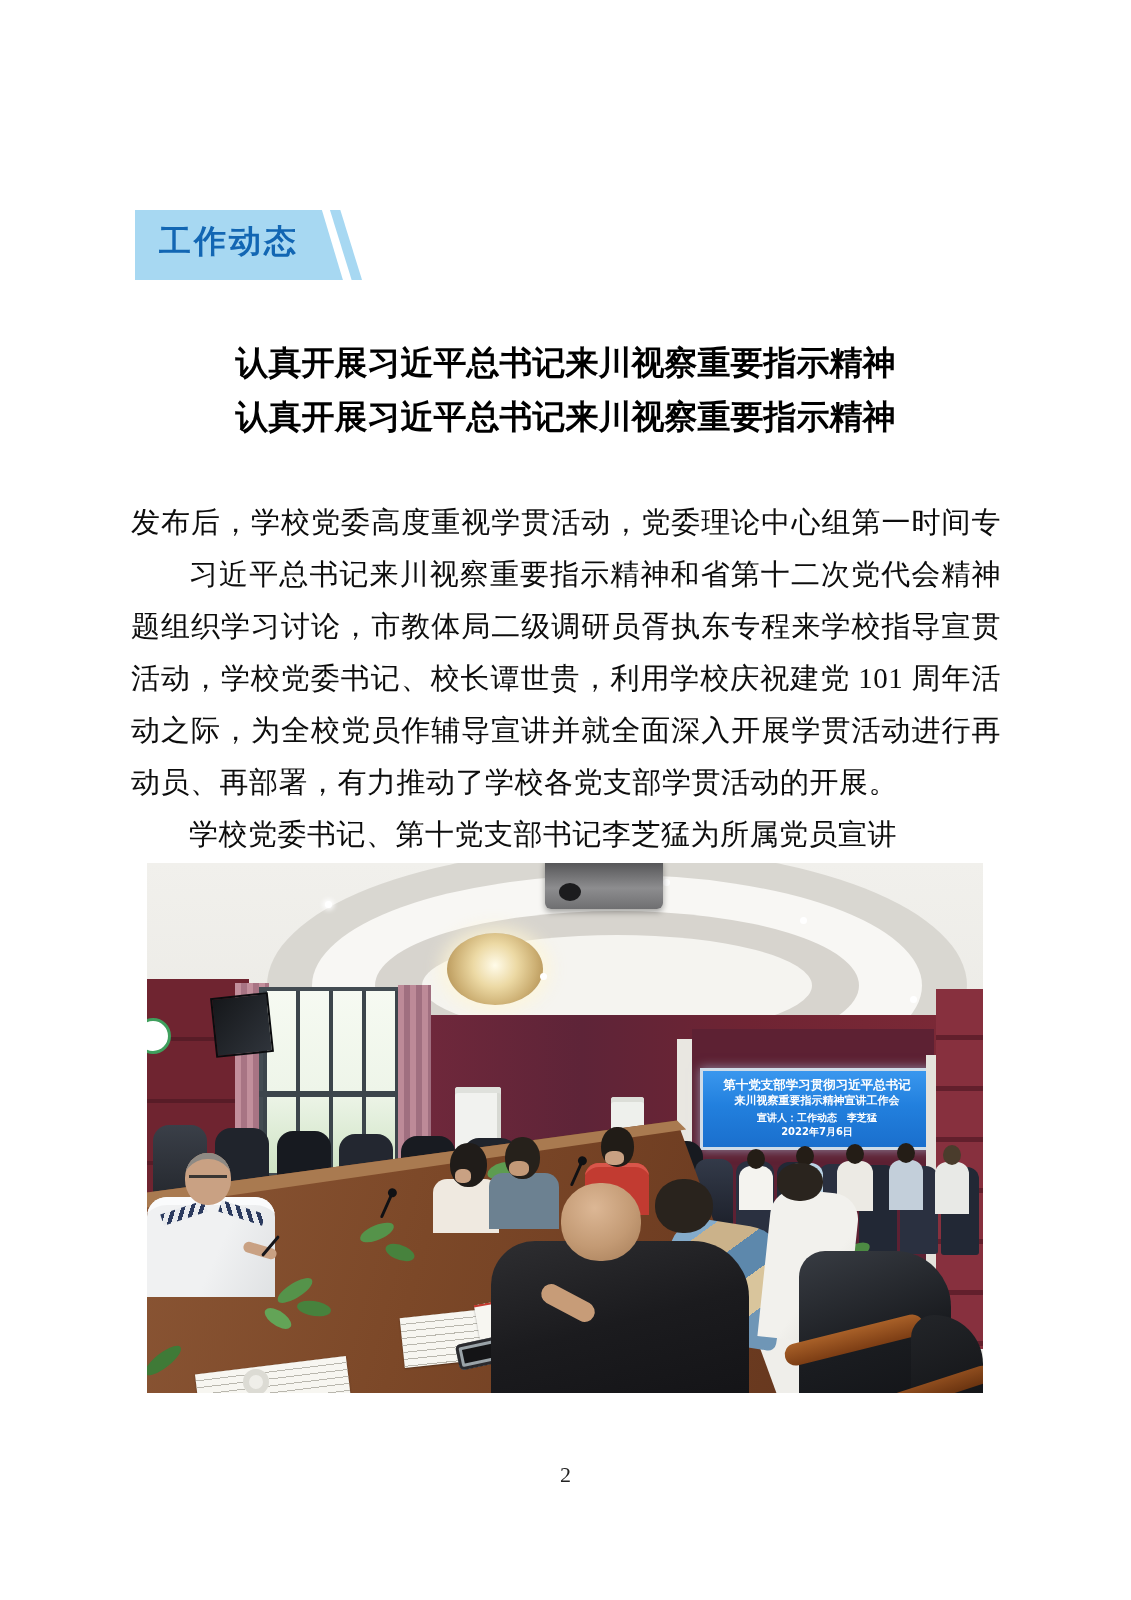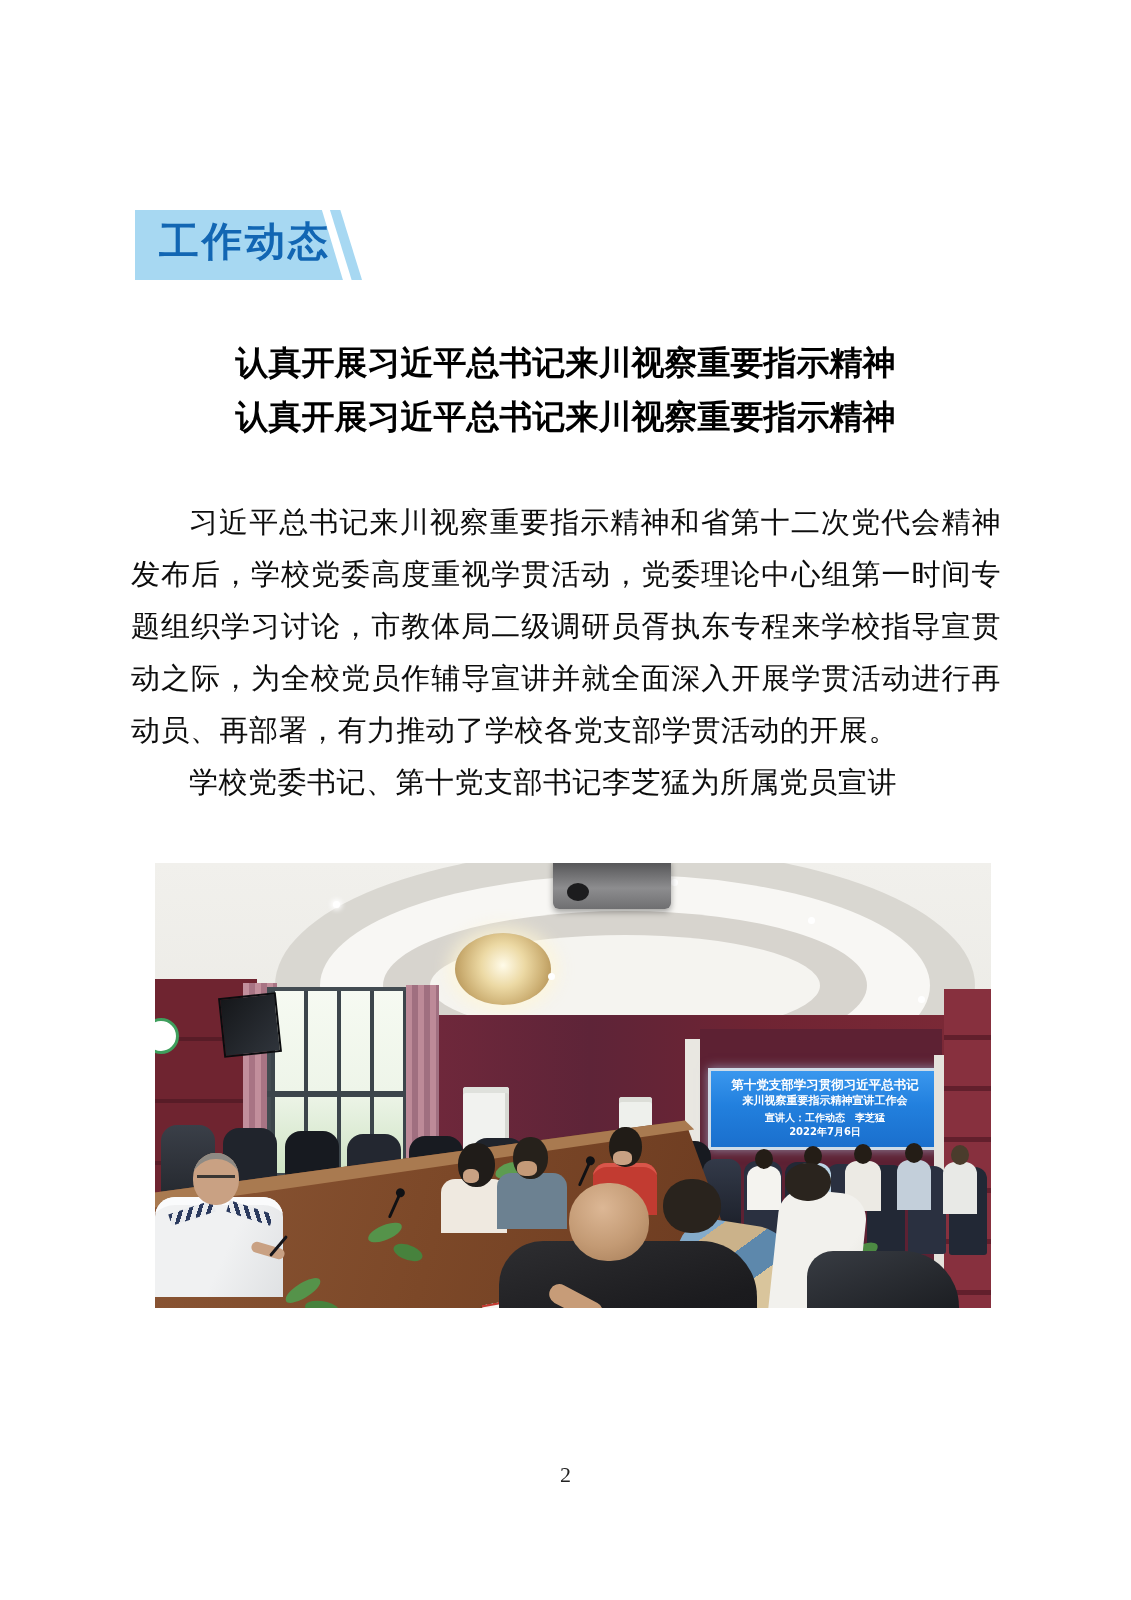--- a/index.html
+++ b/index.html
@@ -14,33 +14,33 @@
     font-family:"Liberation Serif","DejaVu Serif",serif;color:#111;
   }
   
   .badge{position:absolute;left:135px;top:210px;width:236px;height:70px;}
   .badge-main{position:absolute;inset:0;background:var(--badge-bg);
     clip-path:polygon(0 0,79.2% 0,88.1% 100%,0 100%);}
   .badge-stripe{position:absolute;inset:0;background:var(--badge-bg);
     clip-path:polygon(82.6% 0,87% 0,96.2% 100%,91.8% 100%);}
   .badge-label{position:absolute;left:24px;top:0;height:63px;display:flex;align-items:center;
     font-family:"DejaVu Sans","Liberation Sans",sans-serif;font-weight:bold;
-    font-size:40px;letter-spacing:3px;color:var(--badge-text);}
+    font-size:32px;letter-spacing:3px;color:var(--badge-text);}
   
   .title-block{position:absolute;left:0;top:336px;width:1131px;text-align:center;
     font-family:"DejaVu Sans","Liberation Sans",sans-serif;font-weight:bold;
     font-size:33px;line-height:54px;color:#000;}
   
   .body-block{position:absolute;left:131px;top:496px;width:870px;
     font-size:29px;line-height:52px;color:#0d0d0d;letter-spacing:.5px;}
   .bline{white-space:nowrap;}
   .bline.just{text-align:justify;text-align-last:justify;white-space:normal;}
   .bline.ind{text-indent:2em;}
   
-  .photo{position:absolute;left:155px;top:863px;width:836px;height:445px;
+  .photo{position:absolute;left:147px;top:863px;width:836px;height:530px;
     overflow:hidden;background:#efeeea;}
   .photo *{position:absolute;}
   .ceiling{left:0;top:0;width:836px;height:290px;
     background:linear-gradient(180deg,#f1f0ec 0%,#ebeae5 70%,#e2e0da 100%);}
   .ring1{left:120px;top:-15px;width:700px;height:275px;border-radius:50%;background:#d9d7d1;}
   .ring2{left:165px;top:12px;width:610px;height:221px;border-radius:50%;background:#f8f7f4;}
   .ring3{left:228px;top:48px;width:484px;height:149px;border-radius:50%;background:#d7d4ce;}
   .ring4{left:275px;top:72px;width:390px;height:101px;border-radius:50%;background:#f5f4f0;}
   .chandelier{left:300px;top:70px;width:96px;height:72px;border-radius:50%;
     background:radial-gradient(circle at 50% 45%,#fffbe9 0%,#ecd9a4 35%,#cdb074 65%,#b49255 85%,rgba(180,150,90,0) 100%);
@@ -138,23 +138,24 @@
     <div class="badge-stripe"></div>
     <div class="badge-label">工作动态</div>
   </div>
 
   <div class="title-block">
     <div>认真开展习近平总书记来川视察重要指示精神</div>
     <div>认真开展习近平总书记来川视察重要指示精神</div>
   </div>
 
   <div class="body-block">
+    <div class="bline just">发布后，学校党委高度重视学贯活动，党委理论中心组第一时间专</div>
     <div class="bline just ind">习近平总书记来川视察重要指示精神和省第十二次党代会精神</div>
-    <div class="bline just">发布后，学校党委高度重视学贯活动，党委理论中心组第一时间专</div>
     <div class="bline just">题组织学习讨论，市教体局二级调研员胥执东专程来学校指导宣贯</div>
+    <div class="bline just">活动，学校党委书记、校长谭世贵，利用学校庆祝建党 101 周年活</div>
     <div class="bline just">动之际，为全校党员作辅导宣讲并就全面深入开展学贯活动进行再</div>
     <div class="bline">动员、再部署，有力推动了学校各党支部学贯活动的开展。</div>
     <div class="bline ind">学校党委书记、第十党支部书记李芝猛为所属党员宣讲</div>
   </div>
 
   <div class="photo">
     <div class="ceiling"></div>
     <div class="ring1"></div>
     <div class="ring2"></div>
     <div class="ring3"></div>

